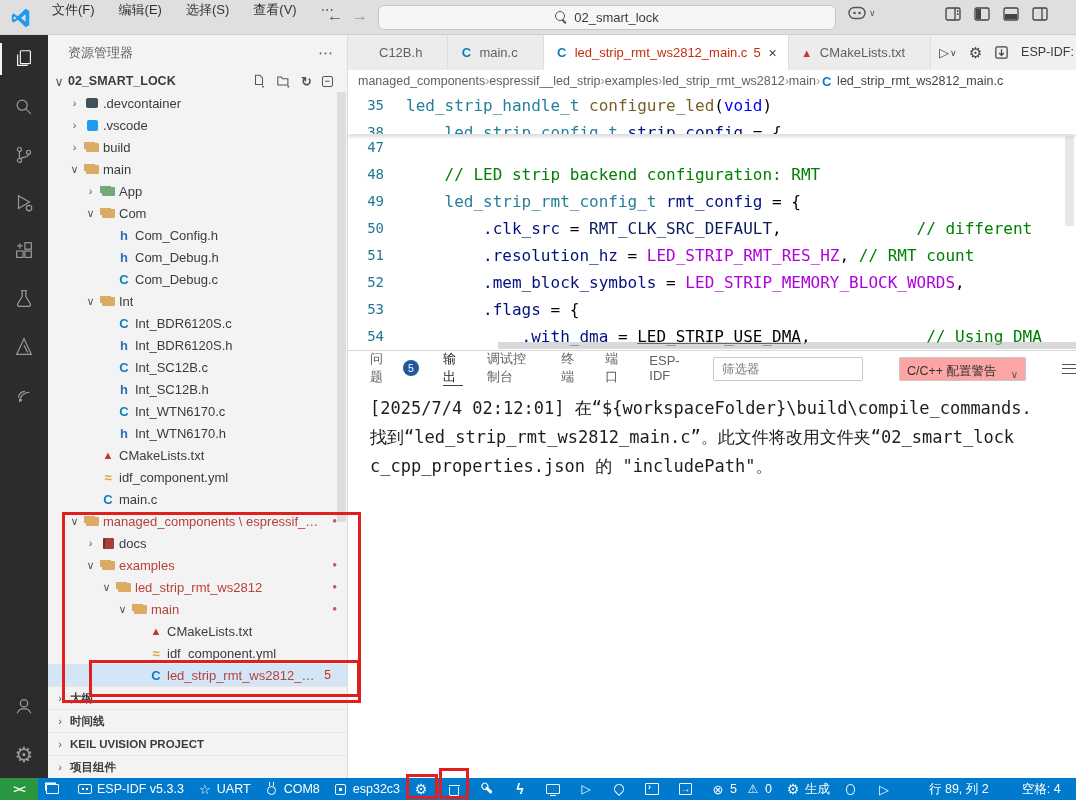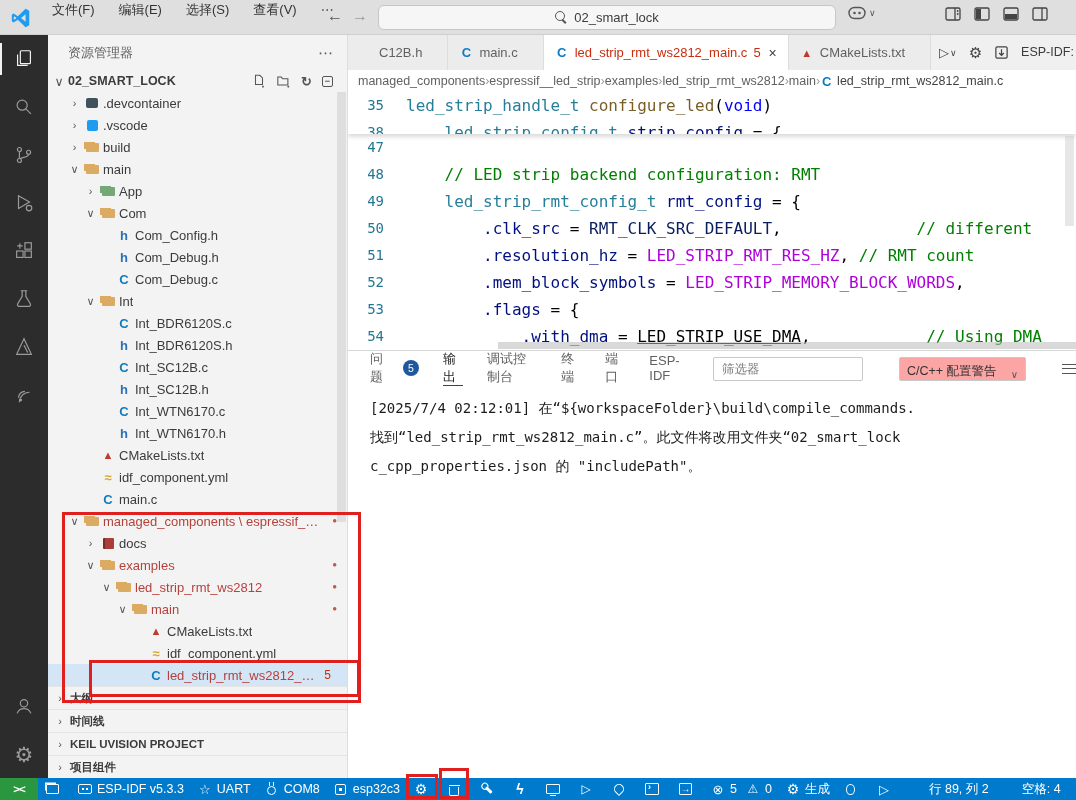--- a/index.html
+++ b/index.html
@@ -100,21 +100,21 @@
   .ptab{display:flex;align-items:center;gap:20px;height:100%;border-bottom:1px solid transparent}
   .ptab.active{color:#1f1f1f;border-bottom-color:#424242}
   .pbadge{min-width:16px;height:16px;border-radius:8px;background:#20599b;color:#fff;font-size:10.5px;display:flex;align-items:center;justify-content:center;padding:0 4px}
   .pbadge:empty{display:none}
   .pfilter{margin-left:auto;width:150px;height:24px;border:1px solid #c8c8c8;background:#fff;border-radius:2px;font-size:12.5px;padding:0 8px;color:#ec4899;font-family:"Liberation Sans",sans-serif}
   .pfilter::placeholder{color:#767676}
   .pselect{margin-left:12px;width:160px;height:24px;border:1px solid #c8c8c8;border-radius:2px;display:flex;align-items:flex-end;font-size:12.5px;color:#333;padding:0 7px;background:#fca5a5}
   .pselect .chevd{margin-left:auto;color:#555;font-size:10px}
   .pmenu{width:14px;height:10px;border-top:1.6px solid #555;border-bottom:1.6px solid #555;position:relative;margin:0 0 0 12px;flex:none}
   .pmenu::before{content:"";position:absolute;left:0;top:3.2px;width:100%;height:1.6px;background:#555}
-  .poutput{padding:8px 0 0 22px;font-family:"DejaVu Sans Mono",monospace;font-size:14px;line-height:29px;color:#1c1c1c;white-space:pre}
+  .poutput{padding:8px 0 0 22px;font-family:"DejaVu Sans Mono",monospace;font-size:17px;line-height:29px;color:#1c1c1c;white-space:pre}
 
   
   .statusbar{position:absolute;left:0;bottom:0;width:100%;height:22px;background:#007acc;color:#fff;display:flex;align-items:center;font-size:12.5px}
   .sb-remote{width:38px;height:100%;background:#2a9640;display:flex;align-items:center;justify-content:center;font-weight:bold;font-size:11.5px;letter-spacing:-1px;flex:none}
   .sbitem{display:flex;align-items:center;gap:5px;padding:0 7px;height:100%;white-space:nowrap}
   .sbitem.tight{padding-left:2px}
   .sbright{margin-left:auto;display:flex;align-items:center;padding-right:6px}
   .sbic{display:inline-flex;align-items:center;justify-content:center;width:14px;height:14px;position:relative;font-size:13px;line-height:1}
   
   .si-winfolder::before{content:"";width:11px;height:8px;border:1.3px solid #fff;border-radius:1px;box-shadow:-2px -2.5px 0 -1px #fff}

